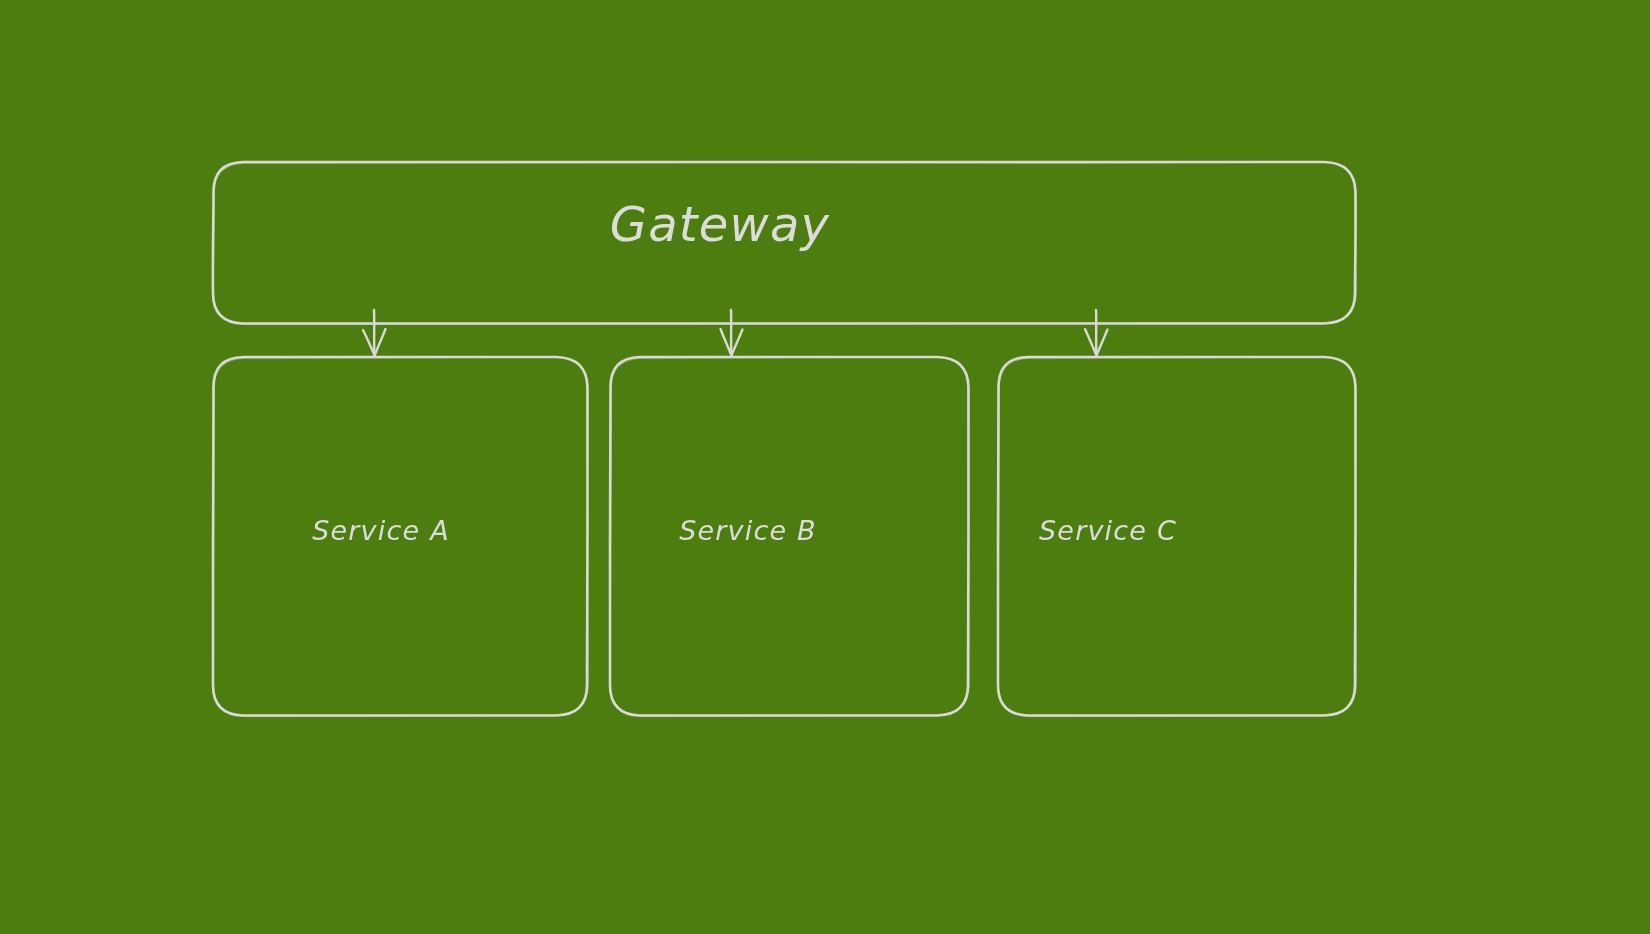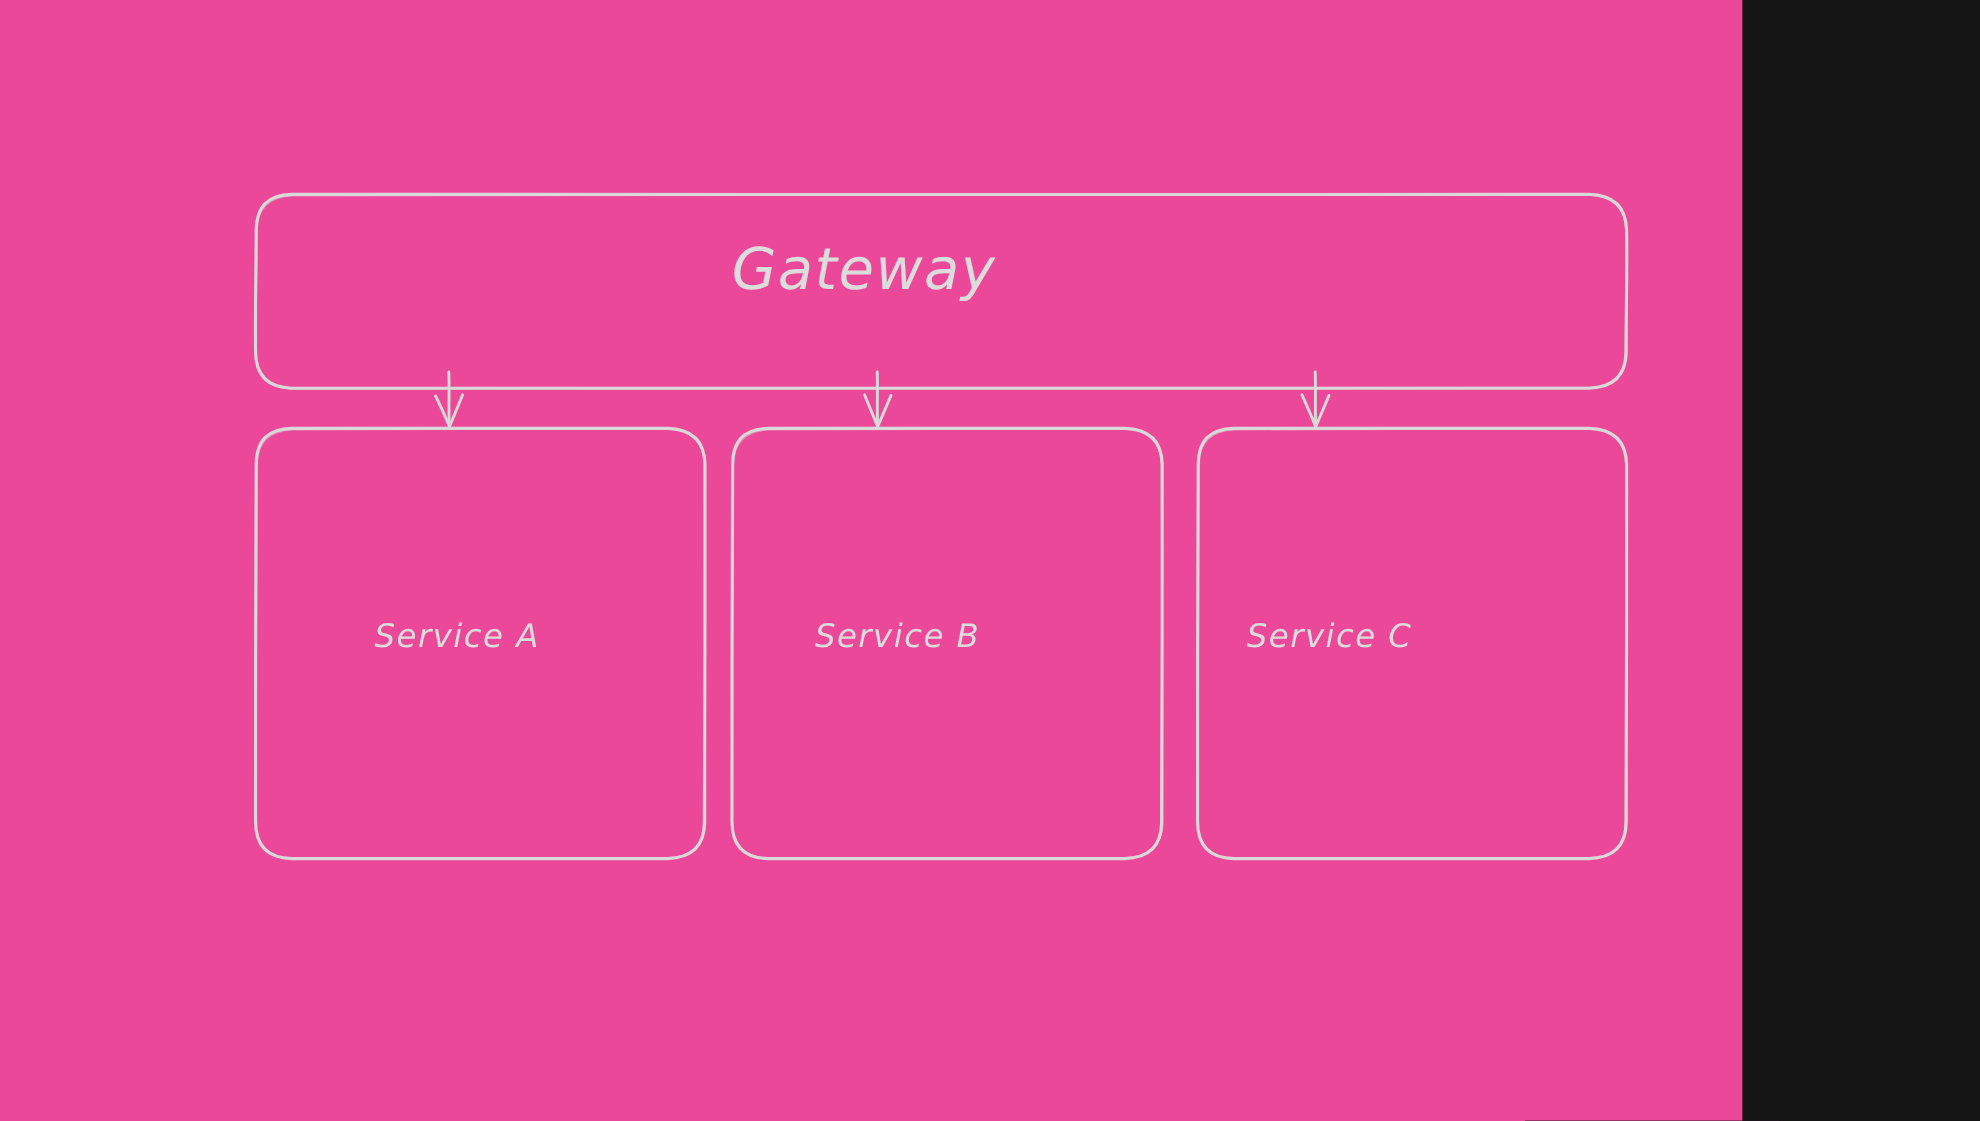--- a/index.html
+++ b/index.html
@@ -9,23 +9,23 @@
     background: #141414;
   }
   body {
     width: 1650px;
     height: 934px;
     overflow: hidden;
     font-family: "DejaVu Sans", sans-serif;
   }
   #canvas-root {
     position: relative;
-    width: 1452px;
+    width: 1650px;
     height: 934px;
-    background: #ec4899;
+    background: #4d7c0f;
   }
   #diagram-svg {
     position: absolute;
     top: 0;
     left: 0;
     width: 1650px;
     height: 934px;
     display: block;
   }
   .node-shape {

